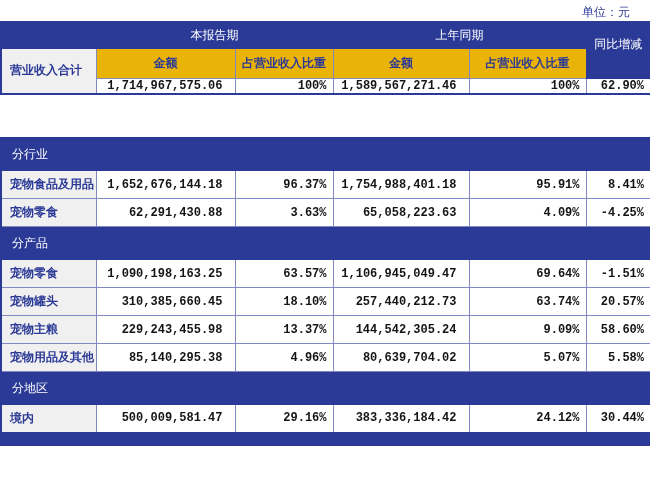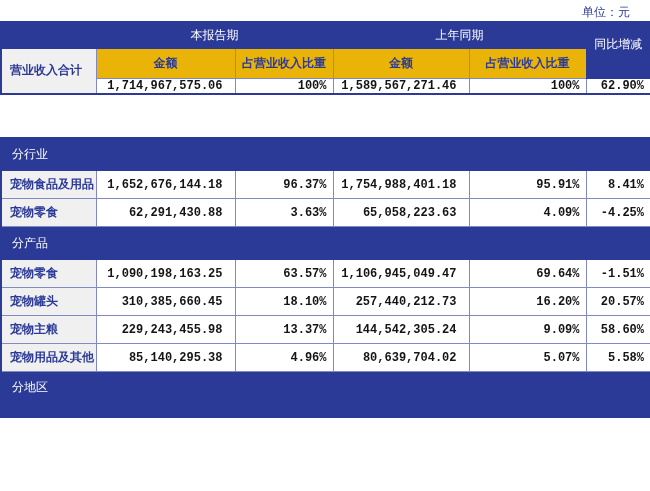--- a/index.html
+++ b/index.html
@@ -179,21 +179,21 @@
       <td class="num pct">63.57%</td>
       <td class="num amt">1,106,945,049.47</td>
       <td class="num pct">69.64%</td>
       <td class="num pct">-1.51%</td>
     </tr>
     <tr class="row">
       <td class="label-cell">宠物罐头</td>
       <td class="num amt">310,385,660.45</td>
       <td class="num pct">18.10%</td>
       <td class="num amt">257,440,212.73</td>
-      <td class="num pct">16.20%</td>
+      <td class="num pct">63.74%</td>
       <td class="num pct">20.57%</td>
     </tr>
     <tr class="row">
       <td class="label-cell">宠物主粮</td>
       <td class="num amt">229,243,455.98</td>
       <td class="num pct">13.37%</td>
       <td class="num amt">144,542,305.24</td>
       <td class="num pct">9.09%</td>
       <td class="num pct">58.60%</td>
     </tr>
@@ -202,18 +202,26 @@
       <td class="num amt">85,140,295.38</td>
       <td class="num pct">4.96%</td>
       <td class="num amt">80,639,704.02</td>
       <td class="num pct">5.07%</td>
       <td class="num pct">5.58%</td>
     </tr>
 
     <tr class="sec">
       <td class="navy section-td" colspan="6">分地区</td>
     </tr>
+    <tr class="row">
+      <td class="label-cell">境内</td>
+      <td class="num amt">500,009,581.47</td>
+      <td class="num pct">29.16%</td>
+      <td class="num amt">383,336,184.42</td>
+      <td class="num pct">24.12%</td>
+      <td class="num pct">30.44%</td>
+    </tr>
   </tbody>
     </table>
 
   <div class="partial-bar"></div>
 
 </div>
 
 </body></html>

